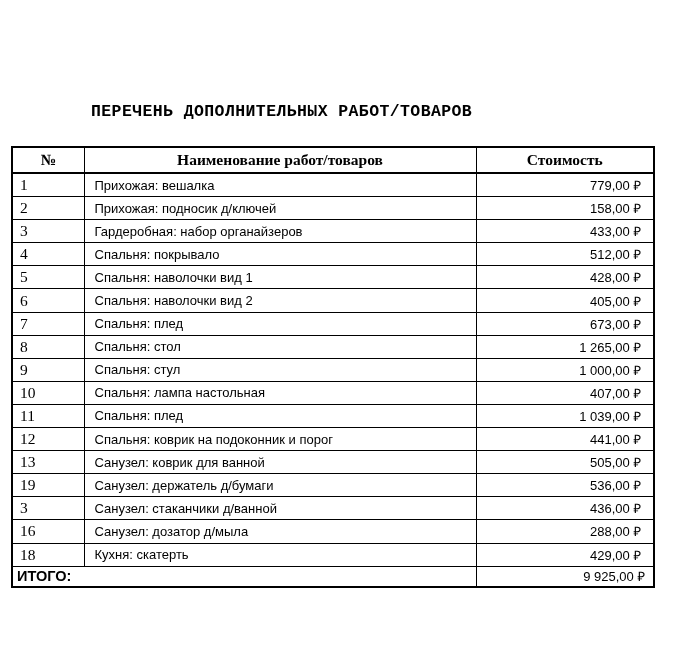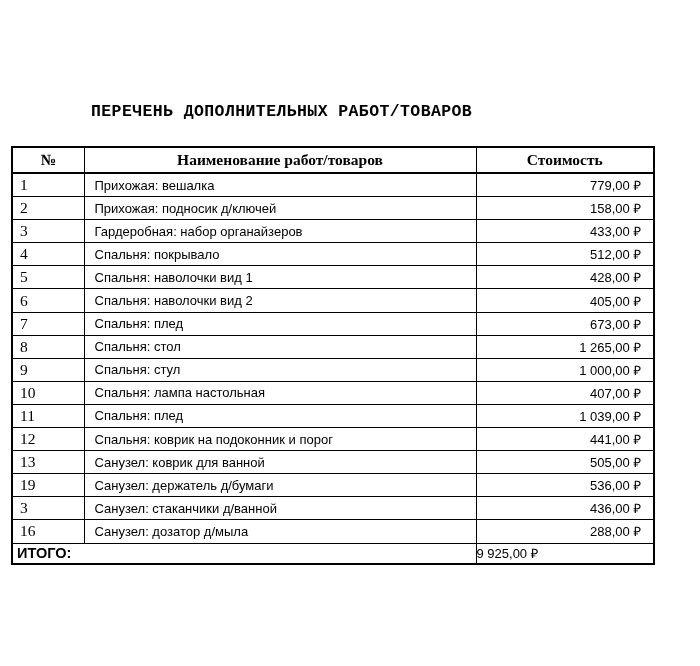--- a/index.html
+++ b/index.html
@@ -82,20 +82,21 @@
   }
   td.total-label {
     font-family: "Liberation Sans", sans-serif;
     font-weight: bold;
     font-size: 14.5px;
     padding-left: 4px;
   }
   td.total-price {
     font-family: "Liberation Sans", sans-serif;
     font-size: 13px;
+    text-align: right;
     padding-right: 8px;
   }
 </style>
 </head>
 <body>
 
 <div class="doc-header">
 </div>
 
 <div class="doc-title">ПЕРЕЧЕНЬ ДОПОЛНИТЕЛЬНЫХ РАБОТ/ТОВАРОВ</div>
@@ -187,20 +188,25 @@
       <tr>
         <td class="num">3</td>
         <td class="name">Санузел: стаканчики д/ванной</td>
         <td class="price">436,00 ₽</td>
       </tr>
       <tr>
         <td class="num">16</td>
         <td class="name">Санузел: дозатор д/мыла</td>
         <td class="price">288,00 ₽</td>
       </tr>
+      <tr>
+        <td class="num">18</td>
+        <td class="name">Кухня: скатерть</td>
+        <td class="price">429,00 ₽</td>
+      </tr>
     </tbody>
   <tfoot>
     <tr class="total-row">
       <td class="total-label" colspan="2">ИТОГО:</td>
       <td class="total-price">9 925,00 ₽</td>
     </tr>
   </tfoot>
 </table>
 
 </body></html>

